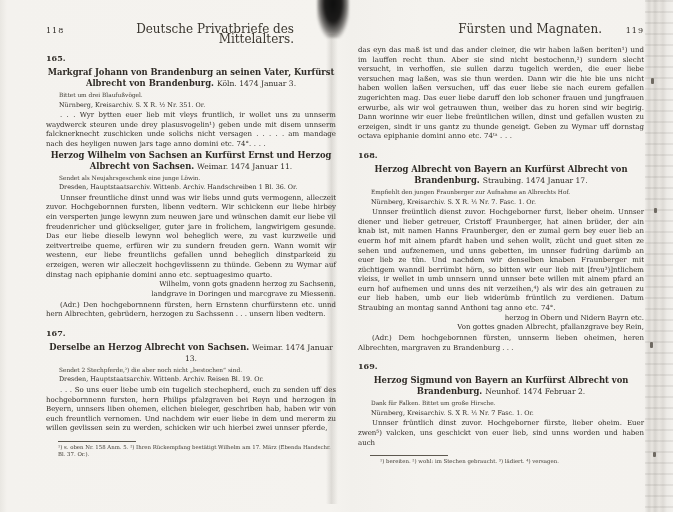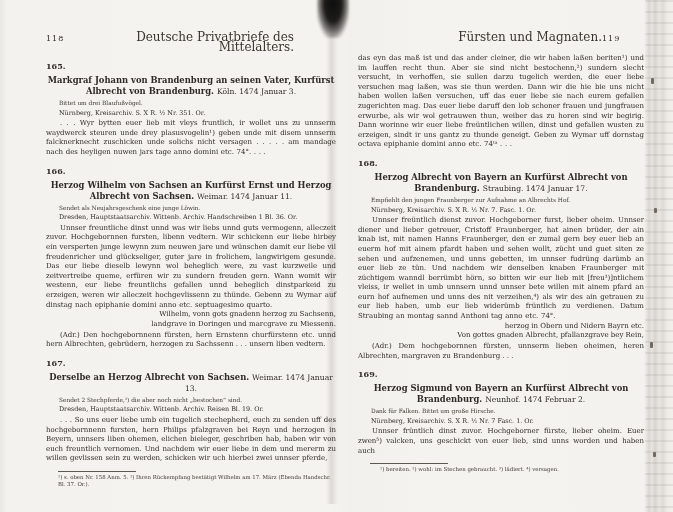--- a/index.html
+++ b/index.html
@@ -4,27 +4,27 @@
 <style>
   html,body{margin:0;padding:0}
   body{
     width:673px;height:512px;overflow:hidden;position:relative;
     background:#f3f1ed;
     font-family:"DejaVu Serif","Liberation Serif",serif;
     color:#2f2b26;
   }
   .scan{position:absolute;inset:0;
     background:linear-gradient(90deg,#e9e7e2 0px,#f4f2ee 7px,#f5f3ef 330px,#f2f0ec 352px,#f5f3ef 420px,#f4f2ee 640px,#efede9 673px);}
-  .page{position:absolute;top:16px;height:468px;box-sizing:border-box}
+  .page{position:absolute;top:8px;height:468px;box-sizing:border-box}
   .page-left{left:0;width:344px;padding:16px 8px 0 46px}
   .page-right{left:350px;width:298px;padding:16px 4px 0 8px}
 
   .running-head{display:flex;align-items:baseline;font-size:8px;line-height:10px;margin-bottom:10px}
   .running-head .page-num{width:42px;letter-spacing:1px}
-  .running-head .page-num.right{}
+  .running-head .page-num.right{text-align:right}
   .running-head .running-title{flex:1;text-align:right;font-size:12px;color:#3a362f}
 
   .entry-number{text-align:left;font-weight:bold;font-size:8px;line-height:9px;margin:9px 0 4px}
   .entry-heading{text-align:center;font-weight:bold;font-size:8.4px;line-height:11px;margin:0 0 3px}
   .entry-heading .heading-dateline{font-weight:normal;font-size:7.6px}
   .entry-summary{font-size:5.8px;line-height:7.6px;margin:0 0 1px 13px;color:#3c3830}
   .entry-source{font-size:6.4px;line-height:8.6px;margin:0 0 2px 13px}
   .entry-body{font-size:7px;line-height:9.6px;text-align:justify;text-indent:14px;margin:0;word-spacing:.4px}
   .continuation{text-indent:0}
   .sig-line{text-align:right;font-size:7px;line-height:9.4px;margin:0}
@@ -66,21 +66,20 @@
       <p class="entry-heading">
         <span class="heading-title">Markgraf Johann von Brandenburg an seinen Vater, Kurfürst Albrecht von Brandenburg.</span>
         <span class="heading-dateline">Köln. 1474 Januar 3.</span>
       </p>
       <p class="entry-summary">Bittet um drei Blaufußvögel.</p>
       <p class="entry-source">Nürnberg, Kreisarchiv. S. X R. ¹⁄₂ Nr. 351. Or.</p>
       <p class="entry-body">. . . Wyr bytten euer lieb mit vleys fruntlich, ir wollet uns zu unnserm waydwerck steuren unde drey plasusvogelin¹) geben unde mit disem unnserm falcknerknecht zuschicken unde solichs nicht versagen . . . . .  am mandage nach des heyligen nuwen jars tage anno domini etc. 74°. . . .</p>
     </section>
 
     <section>
-      <p class="entry-number">166.</p>
       <p class="entry-heading">
         <span class="heading-title">Herzog Wilhelm von Sachsen an Kurfürst Ernst und Herzog Albrecht von Sachsen.</span>
         <span class="heading-dateline">Weimar. 1474 Januar 11.</span>
       </p>
       <p class="entry-summary">Sendet als Neujahrsgeschenk eine junge Löwin.</p>
       <p class="entry-source">Dresden, Hauptstaatsarchiv. Wittenb. Archiv. Handschreiben 1 Bl. 36. Or.</p>
       <p class="entry-body">Unnser freuntliche dinst unnd was wir liebs unnd guts vermogenn, alleczeit zuvor. Hochgebornnen fursten, libenn vedtern. Wir schickenn eur liebe hirbey ein versperten junge lewynn zum neuwen jare und wünschen damit eur liebe vil freudenricher und glückseliger, guter jare in frolichem, langwirigem gesunde. Das eur liebe dieselb lewynn wol beheglich were, zu vast kurzweile und zeitvertreibe queme, erfüren wir zu sundern freuden gern. Wann womit wir westenn, eur liebe freuntlichs gefallen unnd beheglich dinstparkeid zu erzeigen, weren wir alleczeit hochgevlissenn zu thünde. Gebenn zu Wymar auf dinstag nach epiphanie domini anno etc. septuagesimo quarto.</p>
       <p class="sig-line">Wilhelm, vonn gots gnadenn herzog zu Sachsenn,</p>
       <p class="sig-line">landgrave in Doringen und marcgrave zu Miessenn.</p>
       <p class="entry-address">(Adr.) Den hochgebornnenn fürsten, hern Ernstenn churfürstenn etc. unnd hern Albrechten, gebrüdern, herzogen zu Sachssenn . . . unsern liben vedtern.</p>

